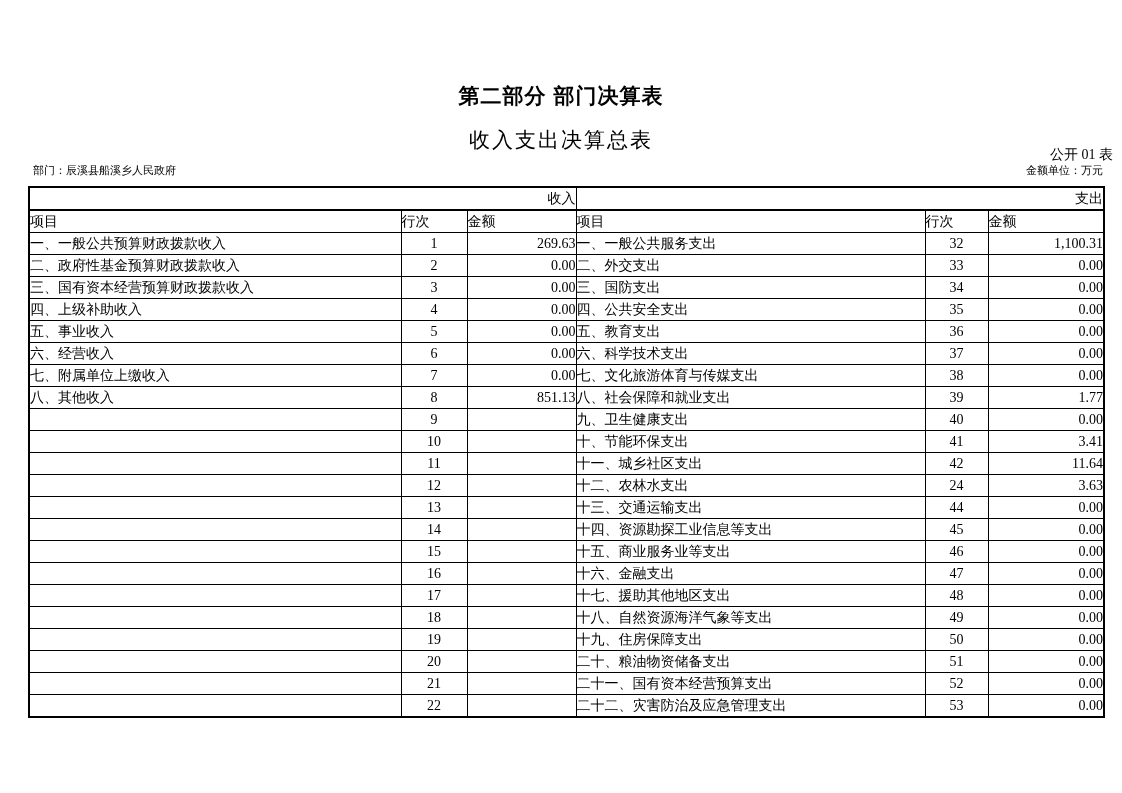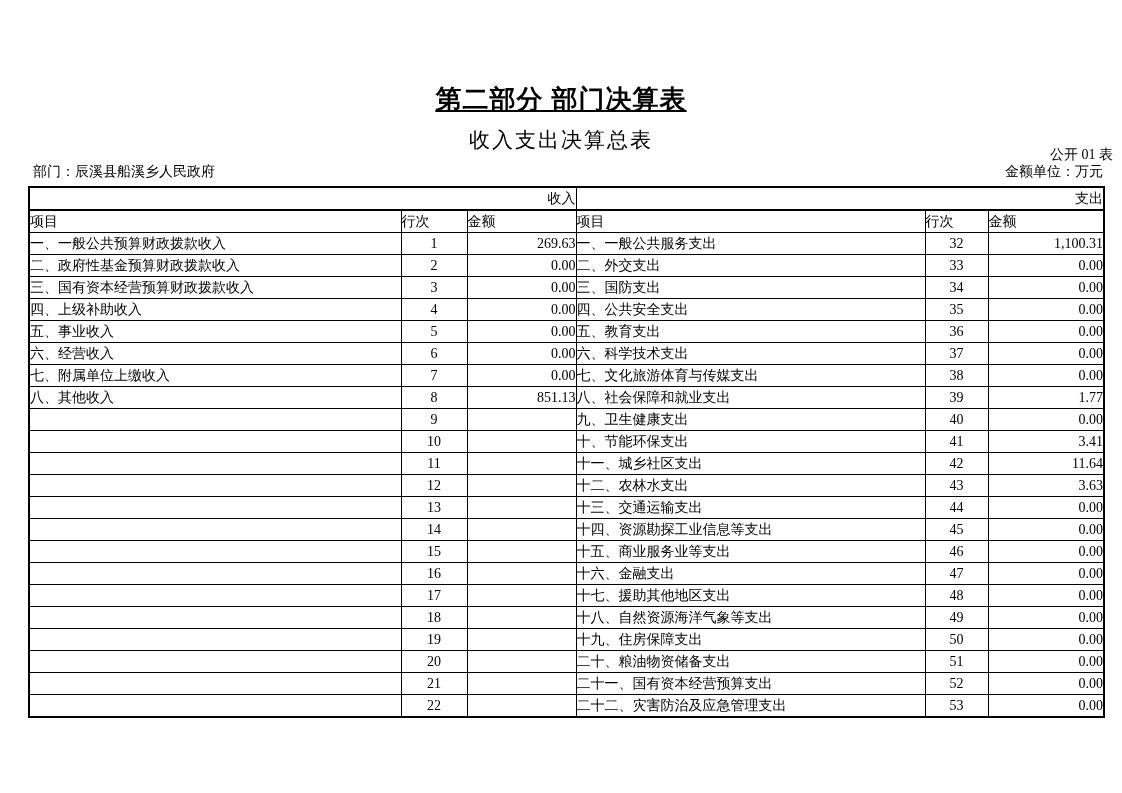--- a/index.html
+++ b/index.html
@@ -16,23 +16,22 @@
     overflow: hidden;
   }
   .part-title {
     position: absolute;
     top: 82px;
     left: 0;
     width: 100%;
     text-align: center;
     font-family: "Liberation Sans", "DejaVu Sans", sans-serif;
     font-weight: bold;
-    font-size: 26px;
+    font-size: 21px;
     letter-spacing: 1px;
-    text-decoration: underline;
   }
   .table-title {
     position: absolute;
     top: 126px;
     left: 0;
     width: 100%;
     text-align: center;
     font-size: 21px;
     letter-spacing: 2px;
   }
@@ -41,21 +40,21 @@
     top: 146px;
     right: 9px;
     font-size: 14px;
     text-align: right;
   }
   .meta-line {
     position: absolute;
     top: 163px;
     left: 33px;
     right: 19px;
-    font-size: 14px;
+    font-size: 11px;
     text-decoration: underline;
   }
   .meta-dept { float: left; }
   .meta-unit { float: right; }
 
   table.summary {
     position: absolute;
     left: 28px;
     top: 186px;
     width: 1075px;
@@ -201,21 +200,21 @@
         <td class="cell-amount"></td>
         <td class="cell-item">十一、城乡社区支出</td>
         <td class="cell-center">42</td>
         <td class="cell-amount">11.64</td>
       </tr>
       <tr>
         <td class="cell-item"></td>
         <td class="cell-center">12</td>
         <td class="cell-amount"></td>
         <td class="cell-item">十二、农林水支出</td>
-        <td class="cell-center">43</td>
+        <td class="cell-center">24</td>
         <td class="cell-amount">3.63</td>
       </tr>
       <tr>
         <td class="cell-item"></td>
         <td class="cell-center">13</td>
         <td class="cell-amount"></td>
         <td class="cell-item">十三、交通运输支出</td>
         <td class="cell-center">44</td>
         <td class="cell-amount">0.00</td>
       </tr>

